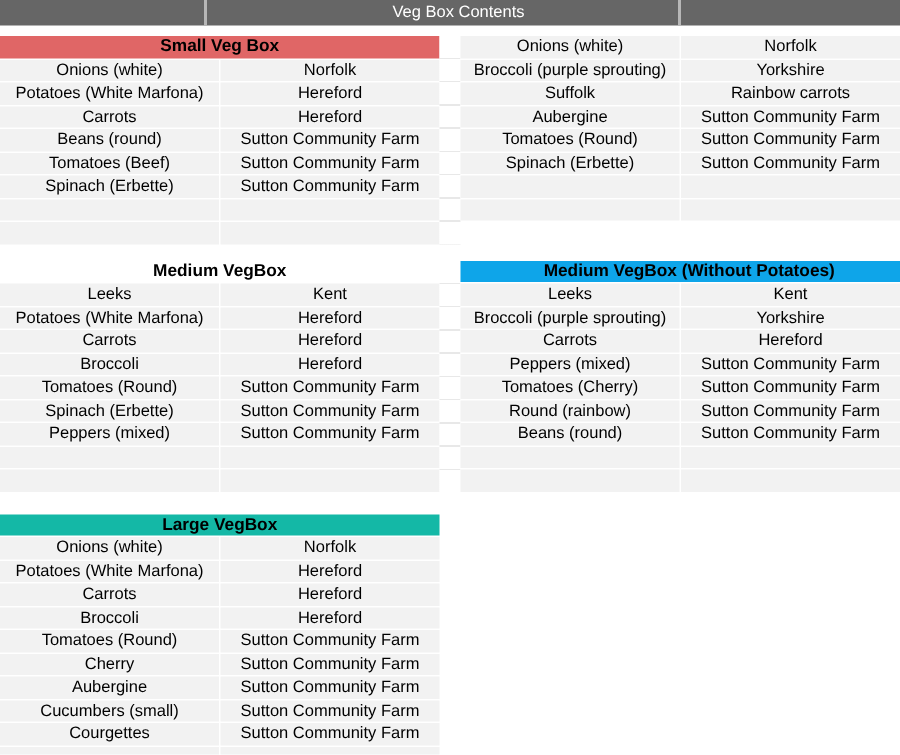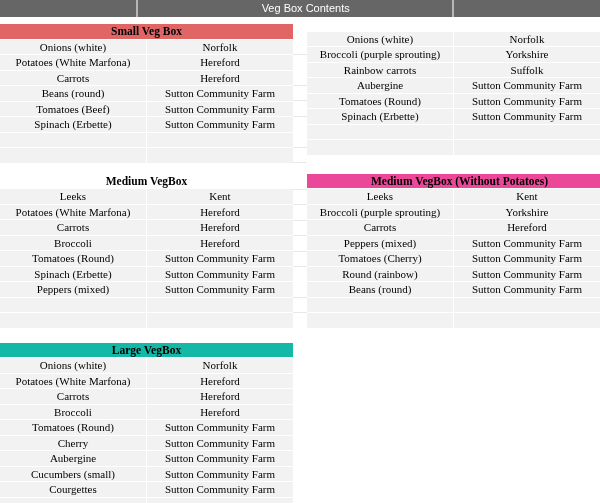--- a/index.html
+++ b/index.html
@@ -28,21 +28,21 @@
     color: var(--bar-text, #ffffff);
     font-size: 11px;
     line-height: 17px;
     white-space: nowrap;
   }
   
   .spacer-a { height: 7px; }
   .spacer-b { height: 11px; }
   .spacer-c { height: 15px; }
   
-  .section { display: flex; align-items: center; font-family: Liberation Serif, serif; }
+  .section { display: flex; align-items: flex-start; }
   .vtable {
     width: 293px;
     display: grid;
     grid-template-columns: 146px 146px;
     grid-auto-rows: 14.5px;
     gap: 1px;
     background: #ffffff;
   }
   .t-header {
     grid-column: 1 / 3;
@@ -106,22 +106,22 @@
       <div class="cell"></div>
       <div class="cell"></div>
       <div class="cell"></div>
     </div>
   <div class="gapcol"></div>
   <div class="vtable">
   <div class="cell">Onions (white)</div>
       <div class="cell">Norfolk</div>
       <div class="cell">Broccoli (purple sprouting)</div>
       <div class="cell">Yorkshire</div>
+      <div class="cell">Suffolk</div>
       <div class="cell">Rainbow carrots</div>
-      <div class="cell">Suffolk</div>
       <div class="cell">Aubergine</div>
       <div class="cell">Sutton Community Farm</div>
       <div class="cell">Tomatoes (Round)</div>
       <div class="cell">Sutton Community Farm</div>
       <div class="cell">Spinach (Erbette)</div>
       <div class="cell">Sutton Community Farm</div>
       <div class="cell"></div>
       <div class="cell"></div>
       <div class="cell"></div>
       <div class="cell"></div>
@@ -147,21 +147,21 @@
       <div class="cell">Sutton Community Farm</div>
       <div class="cell">Peppers (mixed)</div>
       <div class="cell">Sutton Community Farm</div>
       <div class="cell"></div>
       <div class="cell"></div>
       <div class="cell"></div>
       <div class="cell"></div>
     </div>
   <div class="gapcol"></div>
   <div class="vtable">
-    <div class="t-header" style="background: #ec4899; padding-left: 12px;">Medium VegBox (Without Potatoes)</div>
+    <div class="t-header" style="background: #0ea5e9; padding-left: 12px;">Medium VegBox (Without Potatoes)</div>
   <div class="cell">Leeks</div>
       <div class="cell">Kent</div>
       <div class="cell">Broccoli (purple sprouting)</div>
       <div class="cell">Yorkshire</div>
       <div class="cell">Carrots</div>
       <div class="cell">Hereford</div>
       <div class="cell">Peppers (mixed)</div>
       <div class="cell">Sutton Community Farm</div>
       <div class="cell">Tomatoes (Cherry)</div>
       <div class="cell">Sutton Community Farm</div>

